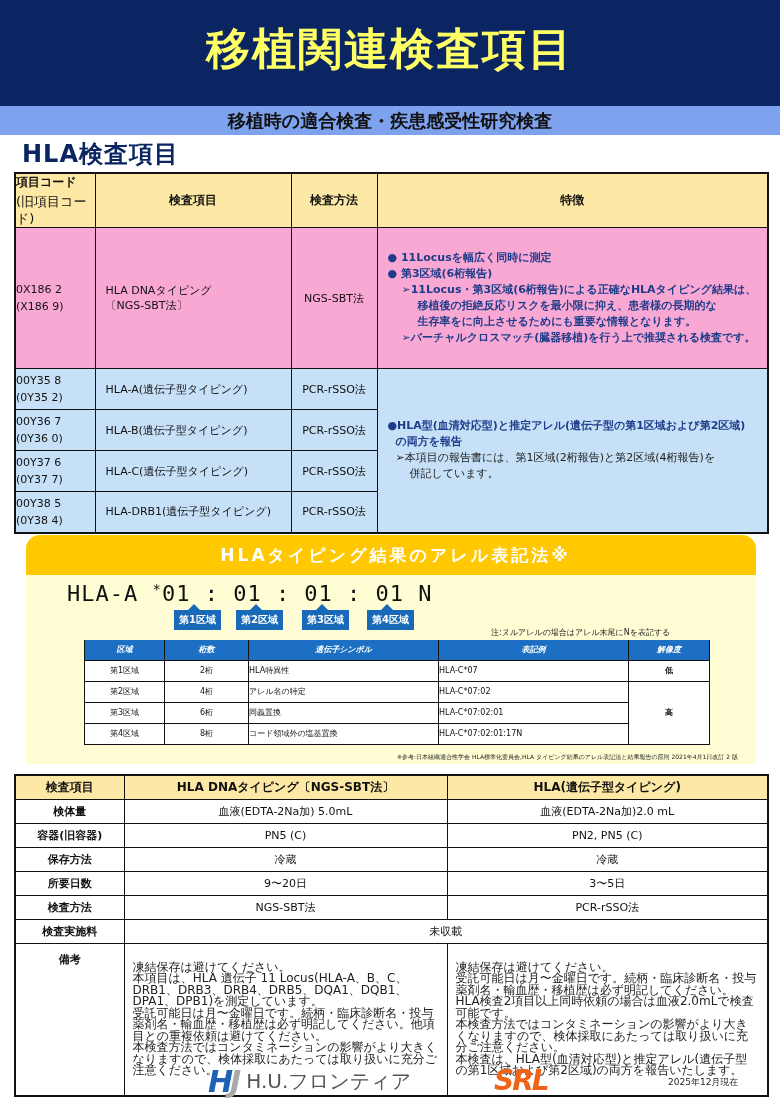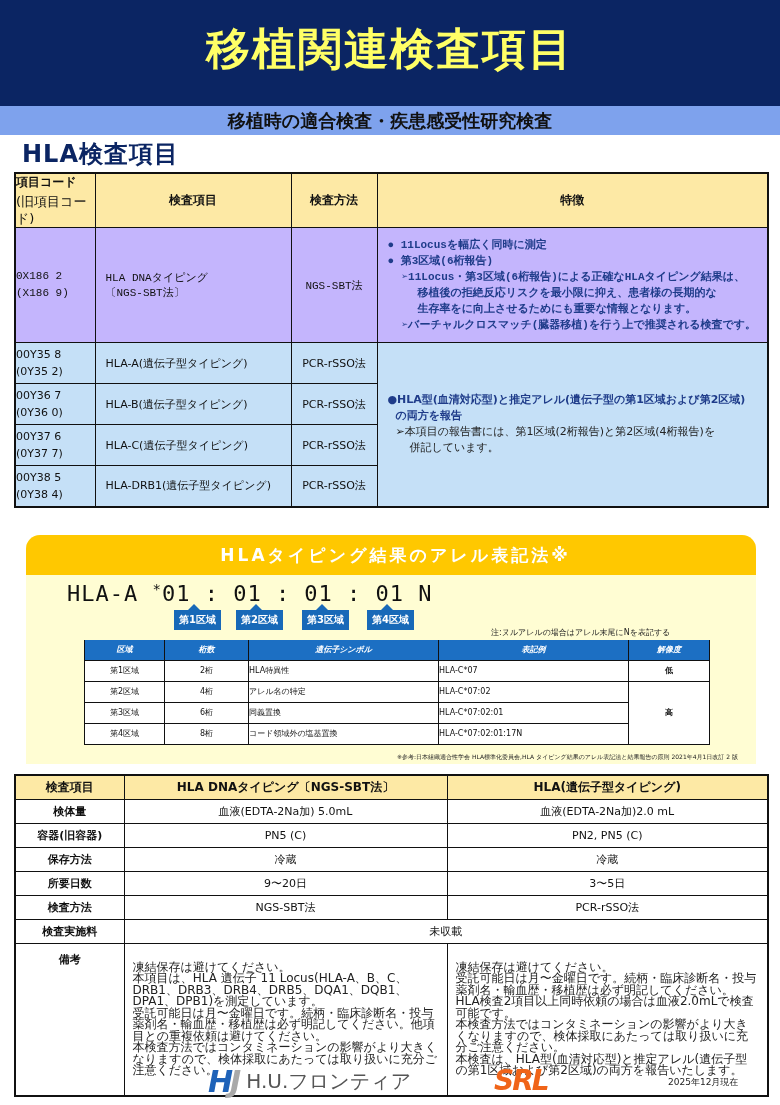--- a/index.html
+++ b/index.html
@@ -13,21 +13,21 @@
 
   table { border-collapse: collapse; }
   .t1 { position: absolute; left: 14px; top: 172px; width: 755px; }
   .t1 td, .t1 th { border: 1px solid #111; font-size: 11px; }
   .t1 { border: 2px solid #111; }
   .t1 th { background: #fde9a5; height: 35px; font-weight: bold; font-size: 12px; }
   .t1 th .small { display: block; font-size: 13px; font-weight: normal; margin-top: 2px; }
   .t1 .c-code { width: 80px; text-align: left; line-height: 17px; }
   .t1 .c-name { width: 196px; padding-left: 10px; }
   .t1 .c-method { width: 86px; text-align: center; }
-  .t1 .row-ngs td { height: 115px; background: #c4b5fd; font-family: Liberation Mono, monospace; }
+  .t1 .row-ngs td { height: 141px; background: #f9a8d4; }
   .t1 .row-pcr td { height: 41px; background: #c5e0f7; }
   .feat { padding: 0 10px; color: #1f3c8a; font-size: 11px; line-height: 16px; font-weight: bold; }
   .feat .b { display: block; }
   .feat .sub { display: block; padding-left: 14px; }
   .feat .sub2 { display: block; padding-left: 30px; }
   .feat2 { padding: 0 10px; font-size: 11px; line-height: 16px; color: #1f3c8a; font-weight: bold; }
   .feat2 .plain { color: #222; font-weight: normal; }
 
   .allele-box { position: absolute; left: 26px; top: 535px; width: 730px; height: 229px; background: #fffdd3; border-radius: 14px 14px 0 0; }
   .allele-head { height: 40px; background: #ffc800; border-radius: 14px 14px 0 0; display: flex; align-items: center; justify-content: center; color: #fff; font-weight: bold; font-size: 17px; letter-spacing: 3px; padding-left: 9px; }

